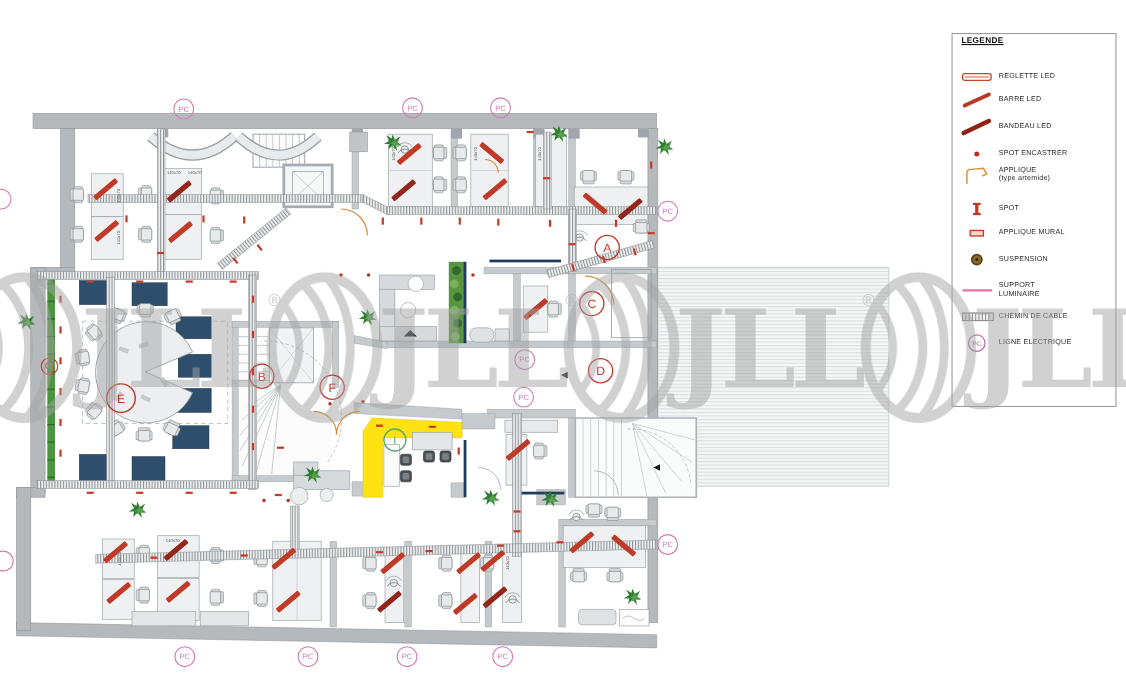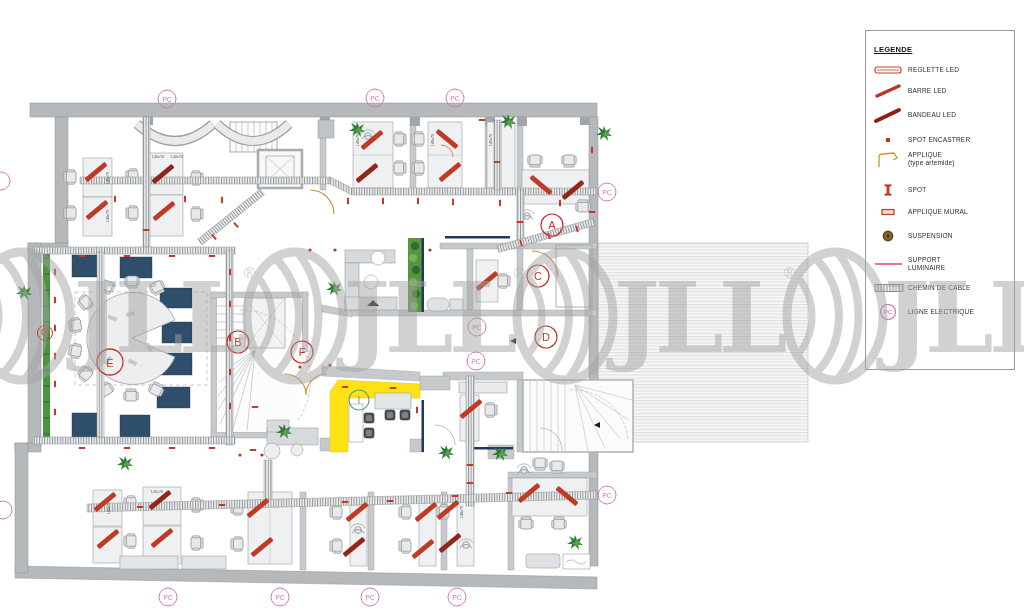--- a/index.html
+++ b/index.html
@@ -2,21 +2,21 @@
 <html><head>
 <meta charset="utf-8">
 <style>
   html,body{margin:0;padding:0;background:#fff;}
   #stage{position:relative;width:1024px;height:615px;overflow:hidden;background:#fff;
          font-family:"Liberation Sans", sans-serif;}
   #plan{position:absolute;left:0;top:0;z-index:1;}
   #wm{position:absolute;left:0;top:0;z-index:9;pointer-events:none;}
   .legend{position:absolute;left:865px;top:30px;width:148px;height:338px;background:#fff;
           border:1px solid #9b9b9b;z-index:5;}
-  .lg-title{position:absolute;left:8px;top:14px;font-size:7.5px;font-weight:bold;color:#111;
+  .lg-title{position:absolute;left:8px;top:1px;font-size:7.5px;font-weight:bold;color:#111;
             text-decoration:underline;letter-spacing:.3px;text-align:center;}
   .lg-row{position:absolute;left:6px;display:flex;align-items:center;}
   .lg-ic{width:36px;height:18px;flex:0 0 36px;}
   .lg-lb{font-size:6.5px;color:#2b2b2b;letter-spacing:.2px;line-height:1.25;}
   svg text{font-family:"Liberation Sans", sans-serif;}
   .pcT{font-size:7px;fill:#cf7ab2;}
   .zoneT{font-size:11px;fill:#c0392b;}
   .deskT{font-size:3.8px;fill:#606468;}
   .wmT{font-family:"DejaVu Serif", serif;font-weight:bold;font-size:98px;fill:#a2a2a2;letter-spacing:-5px;}
   .wmR{font-family:"DejaVu Serif", serif;font-size:15px;fill:#a2a2a2;}

